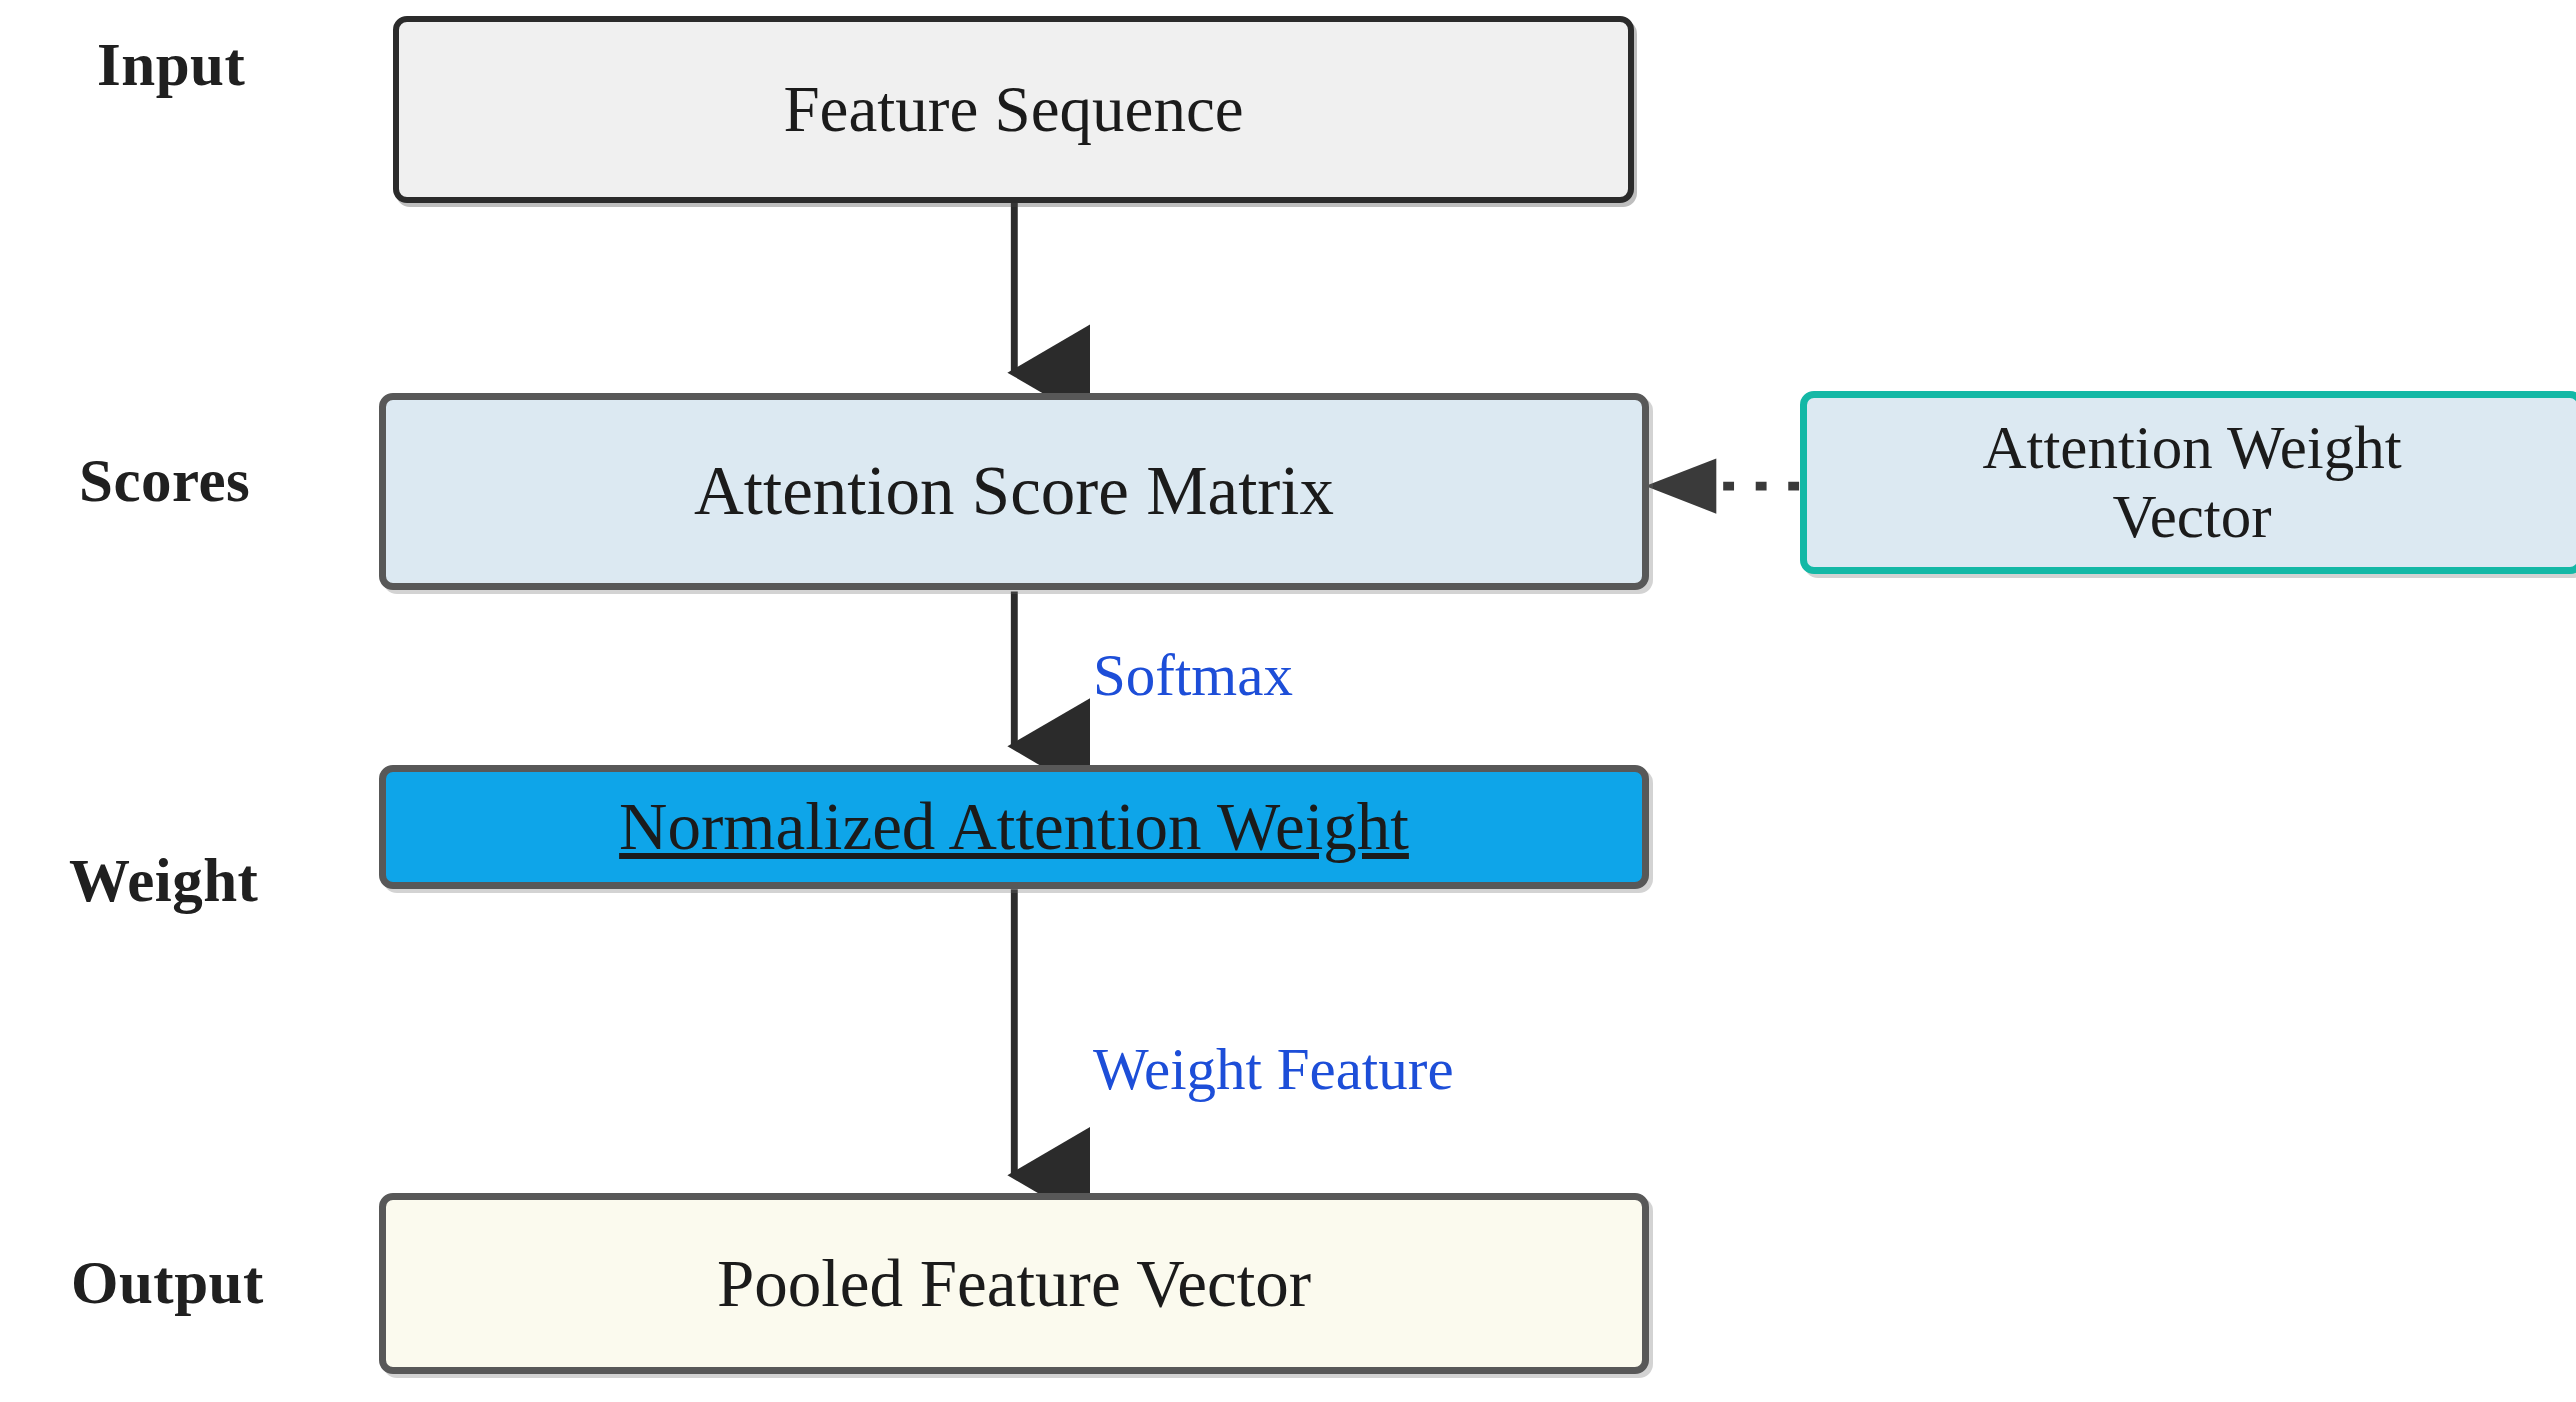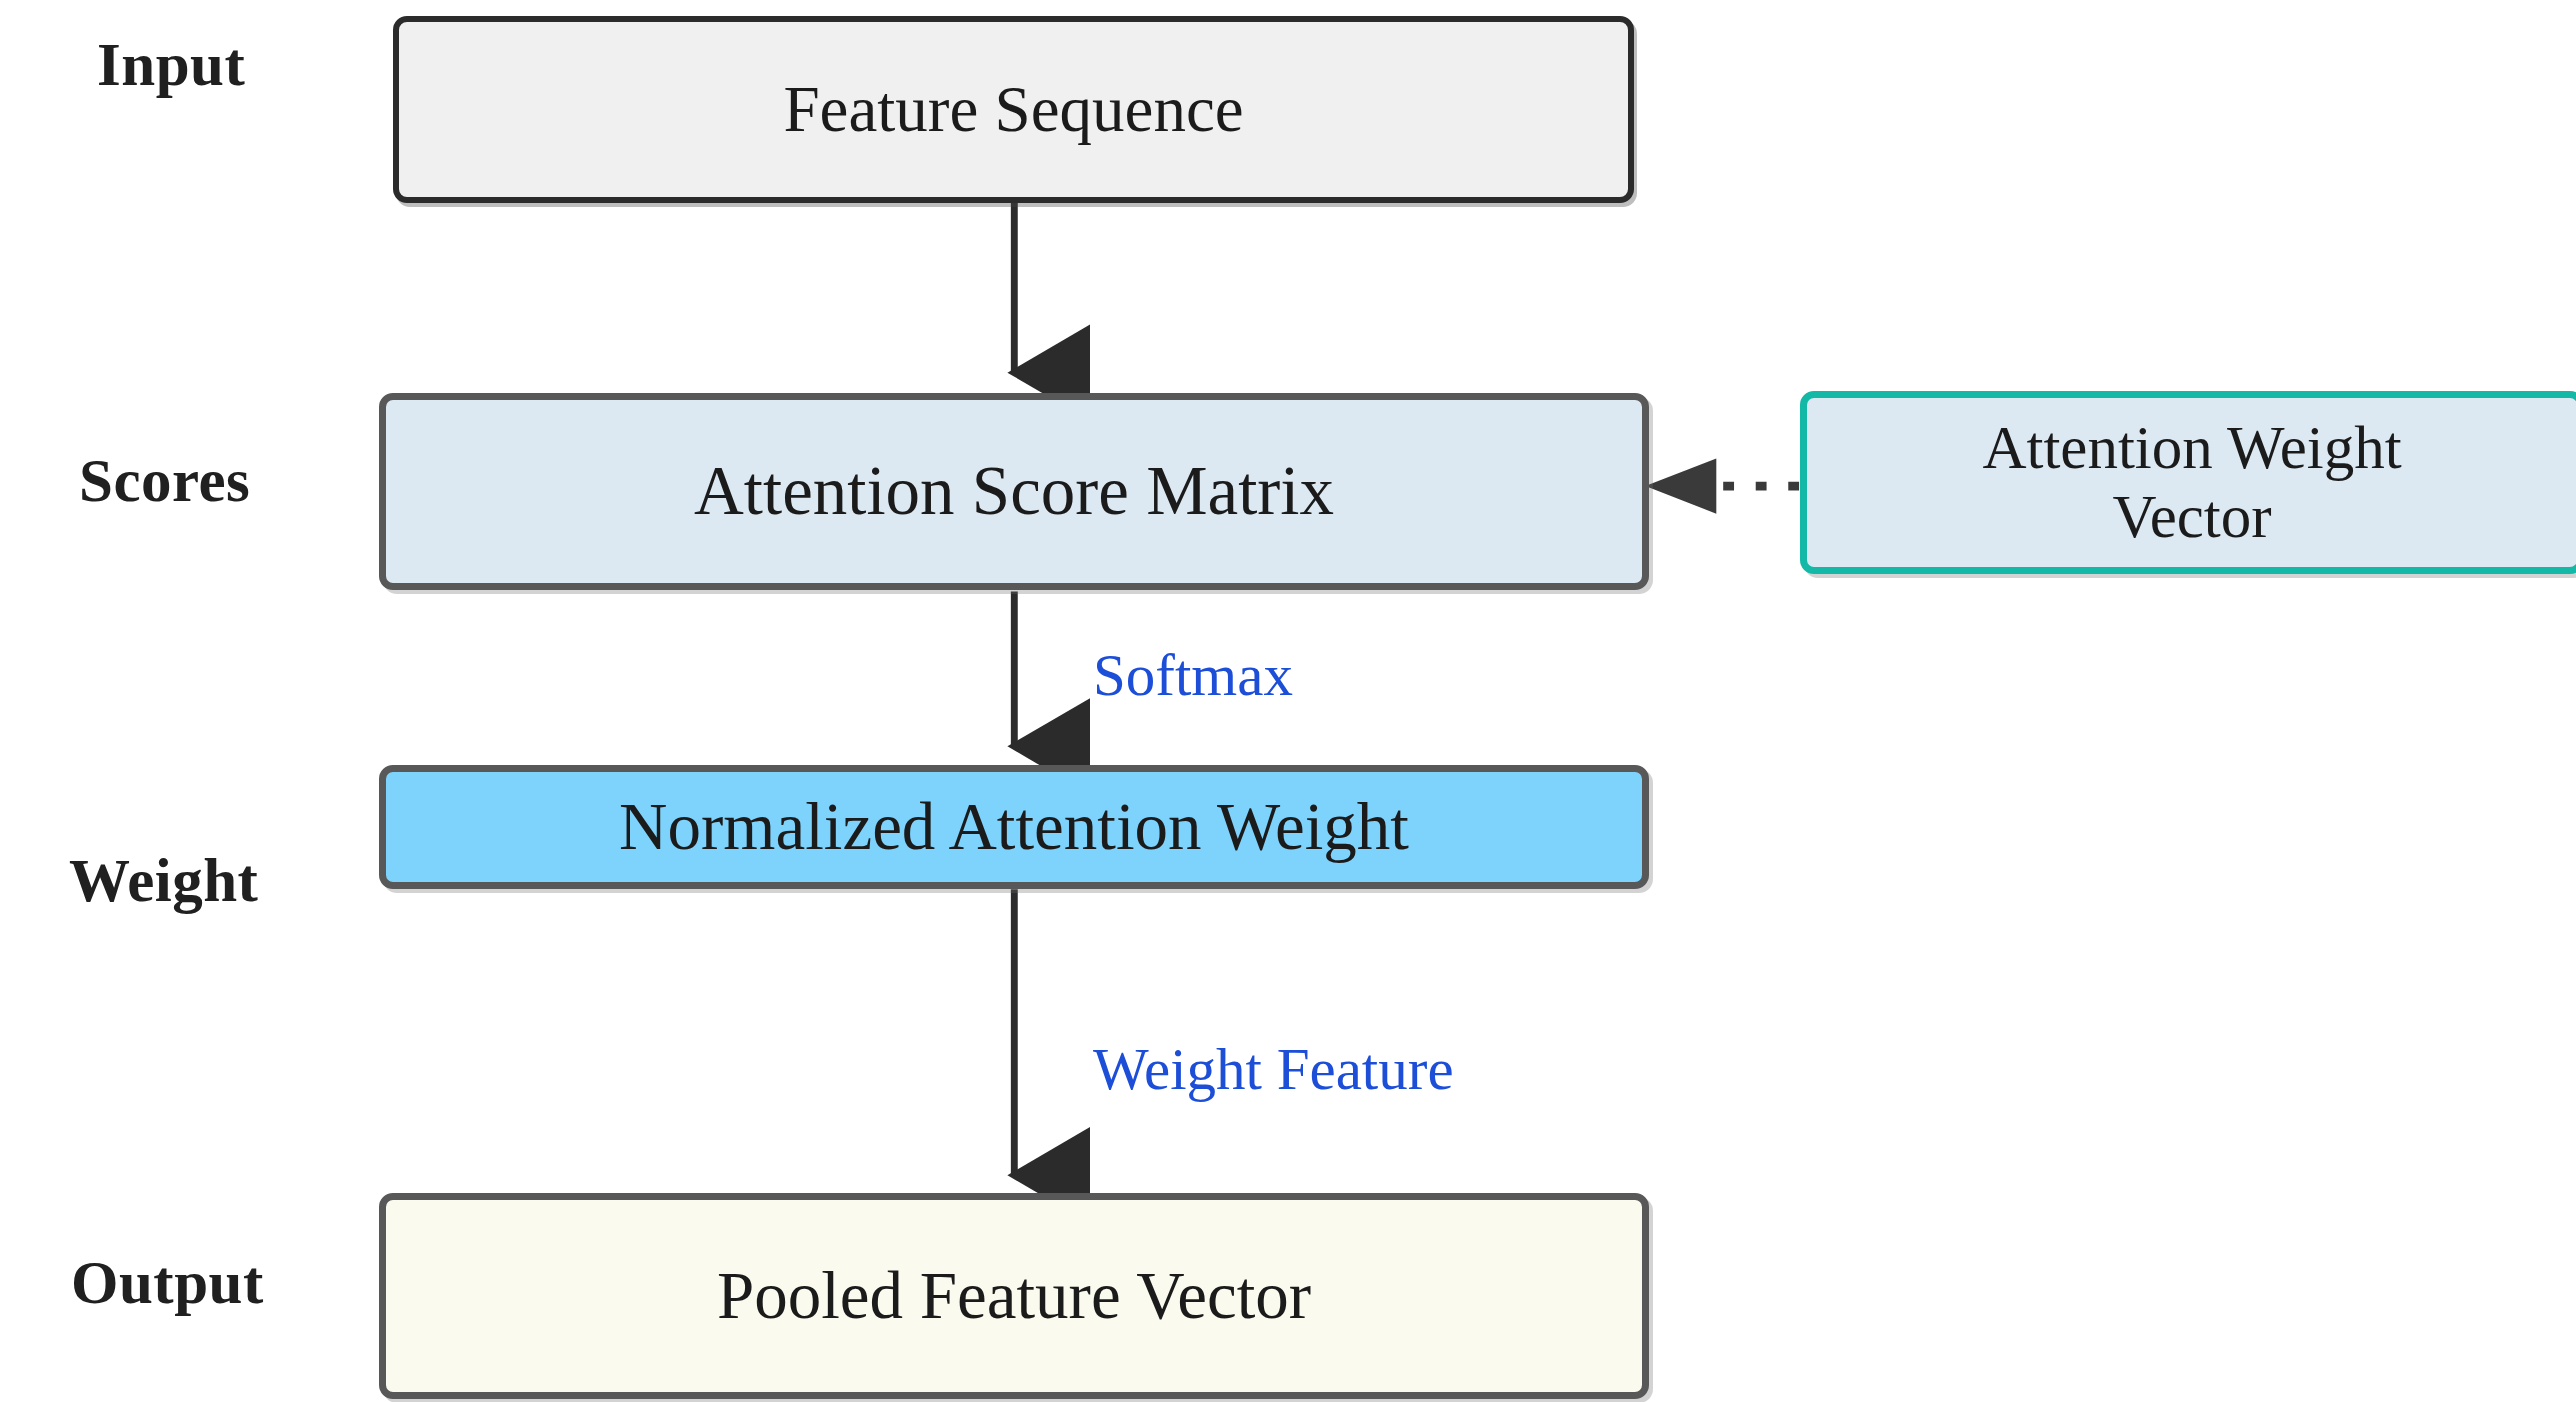--- a/index.html
+++ b/index.html
@@ -65,23 +65,24 @@
     box-shadow: 4px 4px 0 rgba(110,110,110,0.30);
   }
   .node-awv {
     border: 7px solid #14b8a6;
     background: #dce9f2;
     font-size: 61px;
     box-shadow: 4px 4px 0 rgba(110,110,110,0.30);
   }
   .node-weight {
     border: 7px solid #585858;
-    background: #7dd3fc;
+    background: #0ea5e9;
     font-size: 67px;
     box-shadow: 4px 4px 0 rgba(110,110,110,0.30);
+    text-decoration: underline;
   }
   .node-output {
     border: 7px solid #585858;
     background: #fbfaee;
     font-size: 67px;
     box-shadow: 4px 4px 0 rgba(110,110,110,0.30);
   }
 
   
   .edge-svg {
@@ -158,18 +159,18 @@
     <span class="node-text">
       <span>Attention Weight</span><br>
       <span>Vector</span>
     </span>
   </div>
 
   <div class="node node-weight" style="left:351px; top:765px; width:1270px; height:124px;">
     <span class="node-text">Normalized Attention Weight</span>
   </div>
 
-  <div class="node node-output" style="left:351px; top:1193px; width:1270px; height:206px;">
+  <div class="node node-output" style="left:351px; top:1193px; width:1270px; height:181px;">
     <span class="node-text">Pooled Feature Vector</span>
   </div>
 
 </div>
 
 
 </body></html>

